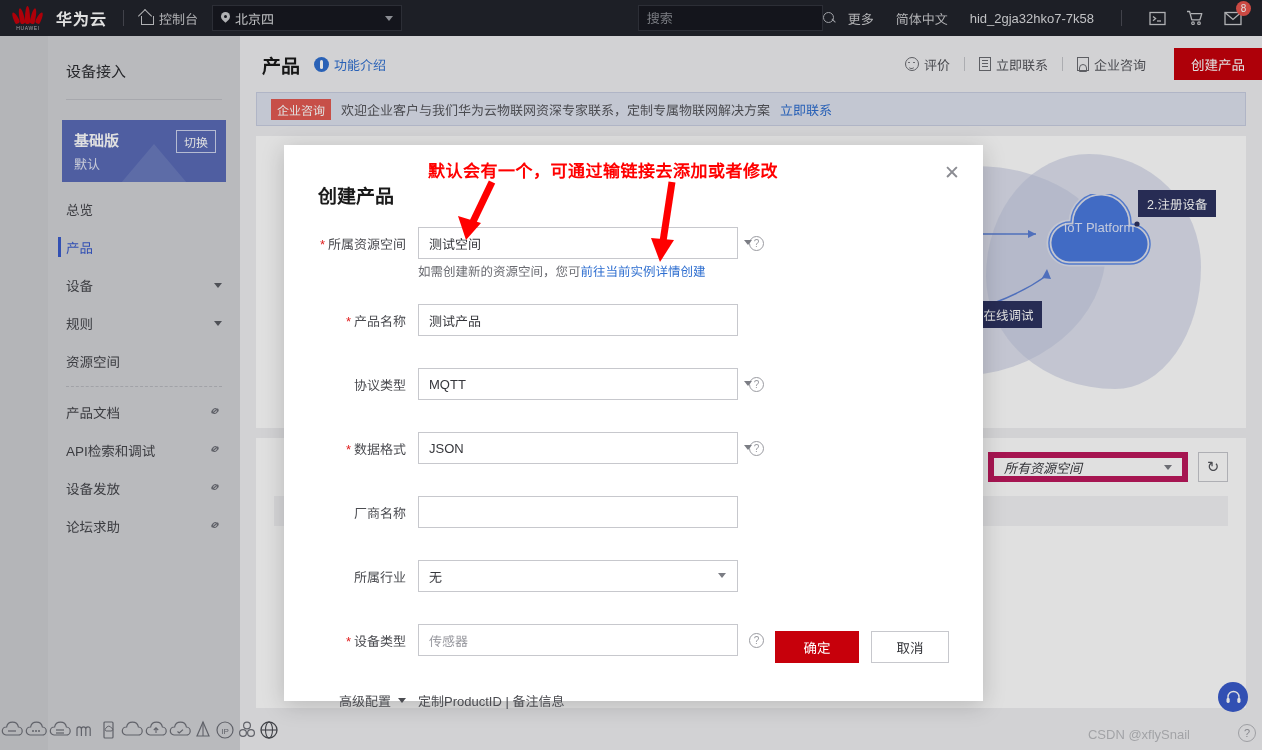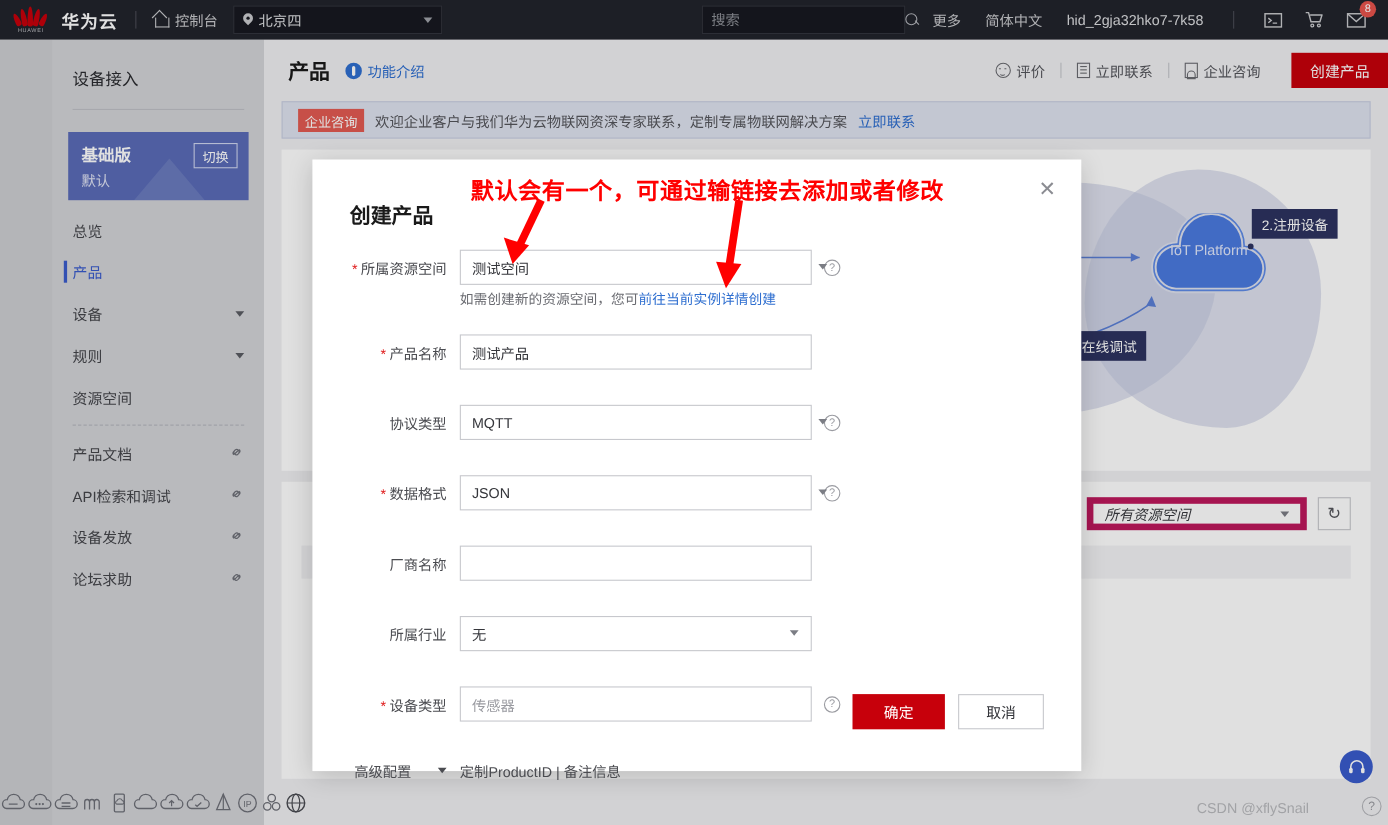--- a/index.html
+++ b/index.html
@@ -250,37 +250,37 @@
   .inp.sel { cursor:pointer; }
   .inp .caret { position:absolute; right:12px; top:13px; color:#7b7d84; }
   .help {
     width:15px;height:15px;border:1px solid #9a9ba1;border-radius:50%;color:#9a9ba1;
     font-size:10px;display:flex;align-items:center;justify-content:center;margin-left:11px;cursor:pointer;
   }
   .hint { padding-left: 134px; font-size:12.5px; color:#6a6b71; margin-top:-6px; padding-top:0;}
   .hint a { color:#2f6fd0; text-decoration:none; cursor:pointer;text-align:center; }
   .adv-row { display:flex; align-items:center; height:44px; }
   .adv-lbl { width:134px; text-align:right; padding-right:12px; font-size:13px; color:#4b4c51;
-             display:flex; align-items:center; justify-content:flex-end; gap:24px; cursor:pointer;}
+             display:flex; align-items:center; justify-content:flex-end; gap:7px; cursor:pointer;}
   .adv-val { font-size:13px; color:#4b4c51; }
   .modal-foot {
     position:absolute; right:34px; bottom:38px; display:flex; gap:12px;
   }
   .btn-ok {
     width:84px;height:32px;background:#c7000b;color:#fff;font-size:13.5px;
     display:flex;align-items:center;justify-content:center;cursor:pointer;
   }
   .btn-cancel {
     width:78px;height:32px;background:#fff;color:#35363b;font-size:13.5px;border:1px solid #c7c8cd;
     display:flex;align-items:center;justify-content:center;cursor:pointer;
   }
 
   
   .anno {
-    position:absolute; left:428px; top:157px; color:#ff0000; font-size:21px;
+    position:absolute; left:428px; top:157px; color:#ff0000; font-size:17px;
     font-weight:bold; white-space:nowrap; z-index: 63; letter-spacing:.5px;
   }
   .anno-svg { position:absolute; left:0; top:0; width:1262px; height:750px; z-index:62; pointer-events:none; }
 
   
   .support {
     position:absolute; right:14px; bottom:38px; width:30px; height:30px; border-radius:50%;
     background:#3a5ccc; color:#fff; display:flex; align-items:center; justify-content:center;
     z-index:50; cursor:pointer; font-size:15px;
   }

